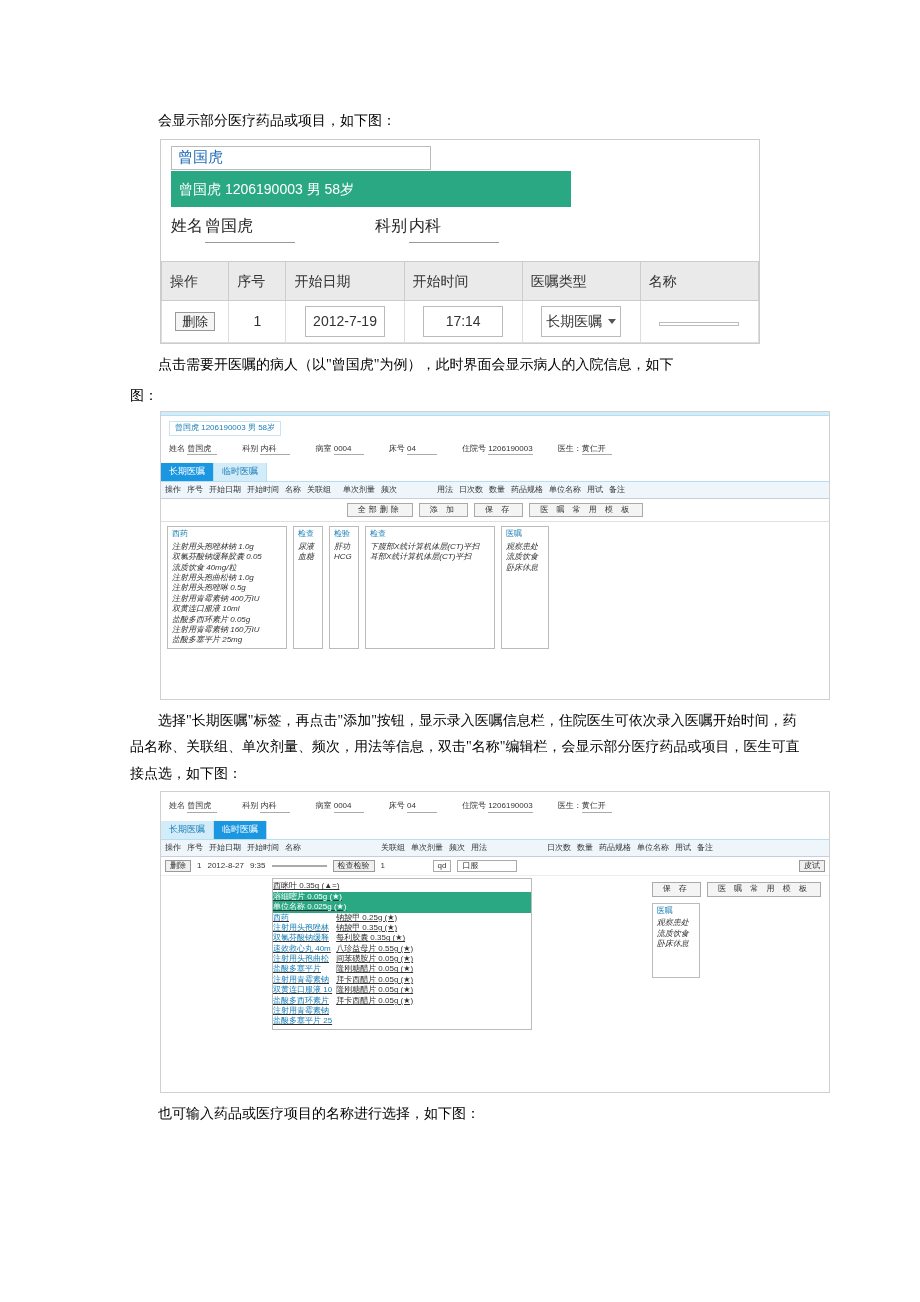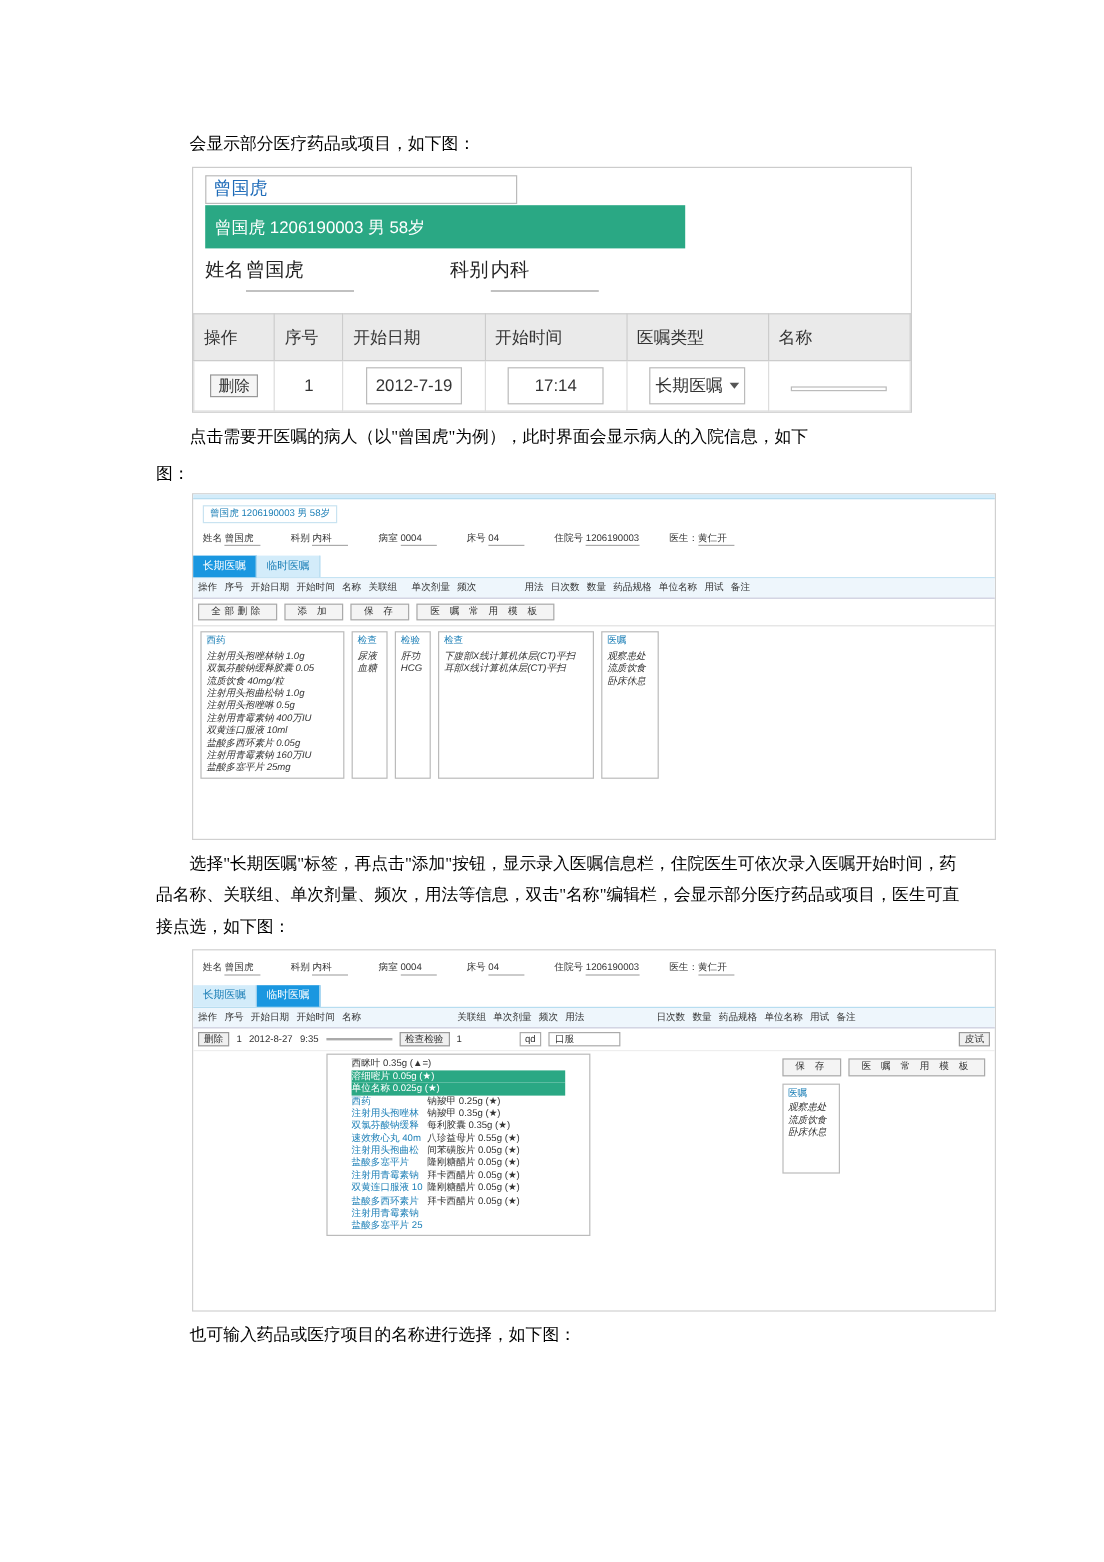--- a/index.html
+++ b/index.html
@@ -183,20 +183,21 @@
     display: flex;
     font-size: 8px;
     padding: 3px 4px;
     gap: 6px;
   }
   .ss .gridhead div { white-space: nowrap; }
   .ss .btnrow {
     padding: 4px;
     display: flex;
     gap: 6px;
+    justify-content: center;
     border-bottom: 1px solid #e0e0e0;
   }
   .ss .btn {
     border: 1px solid #aaa;
     background: #f4f4f4;
     padding: 1px 10px;
     font-size: 8px;
     letter-spacing: 3px;
   }
   .ss .panels {
@@ -411,21 +412,21 @@
     <span style="flex:0 0 20px">1</span>
     <span style="flex:0 0 20px"></span>
     <span class="mini-input">qd</span>
     <span class="mini-input" style="flex:0 0 60px">口服</span>
     <span style="flex:1"></span>
     <span class="mini-btn">皮试</span>
   </div>
   <div style="display:flex">
     <div style="flex:1">
       <div style="padding:2px 6px; position:relative;">
-        <div style="border:1px solid #bbb; padding:2px 20px; width:220px; margin-left:105px;">
+        <div style="border:1px solid #bbb; padding:2px 0; width:260px; margin-left:105px;text-decoration:underline;">
           <div>西眯叶 0.35g (▲=)</div>
           <div style="background:#2aa884;color:#fff;">溶细嘧片 0.05g (★)</div>
           <div style="background:#2aa884;color:#fff;">单位名称 0.025g (★)</div>
           <div style="display:flex; gap:4px;">
             <ul id="s3-drug-left" style="list-style:none; color:#1a7eb6;">
                   <li>西药</li>
                   <li>注射用头孢唑林</li>
                   <li>双氯芬酸钠缓释</li>
                   <li>速效救心丸 40m</li>
                   <li>注射用头孢曲松</li>

